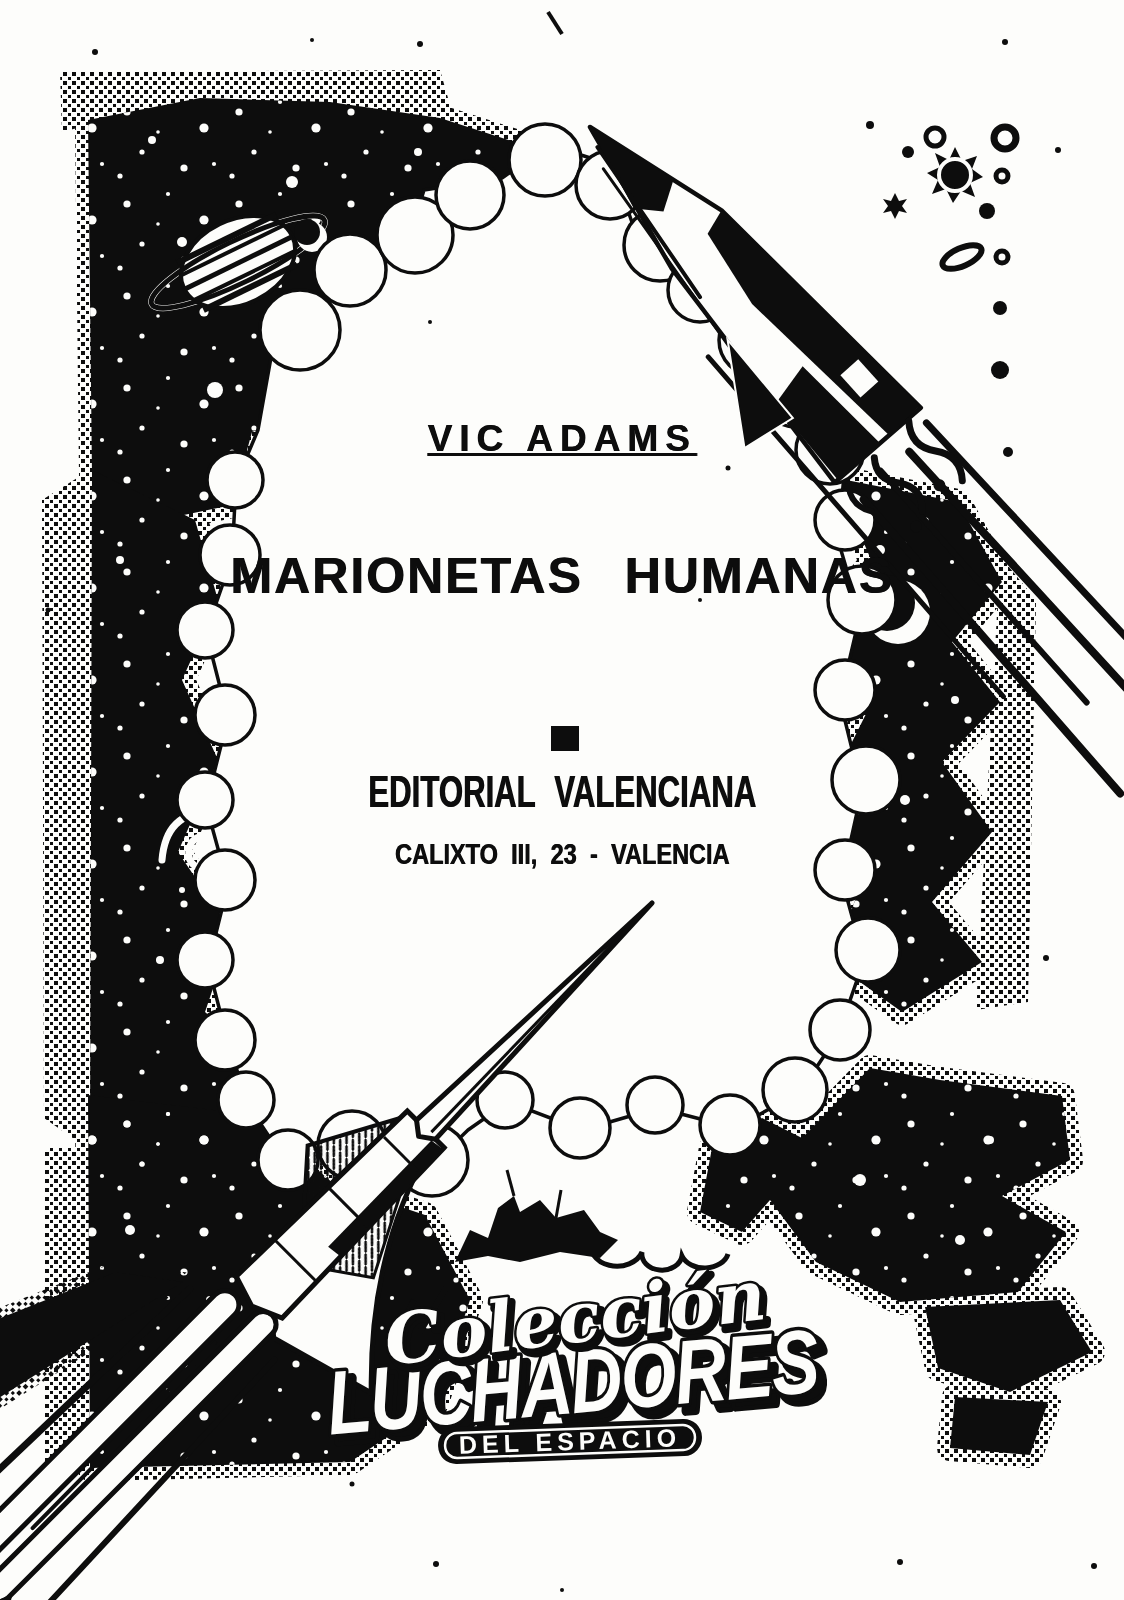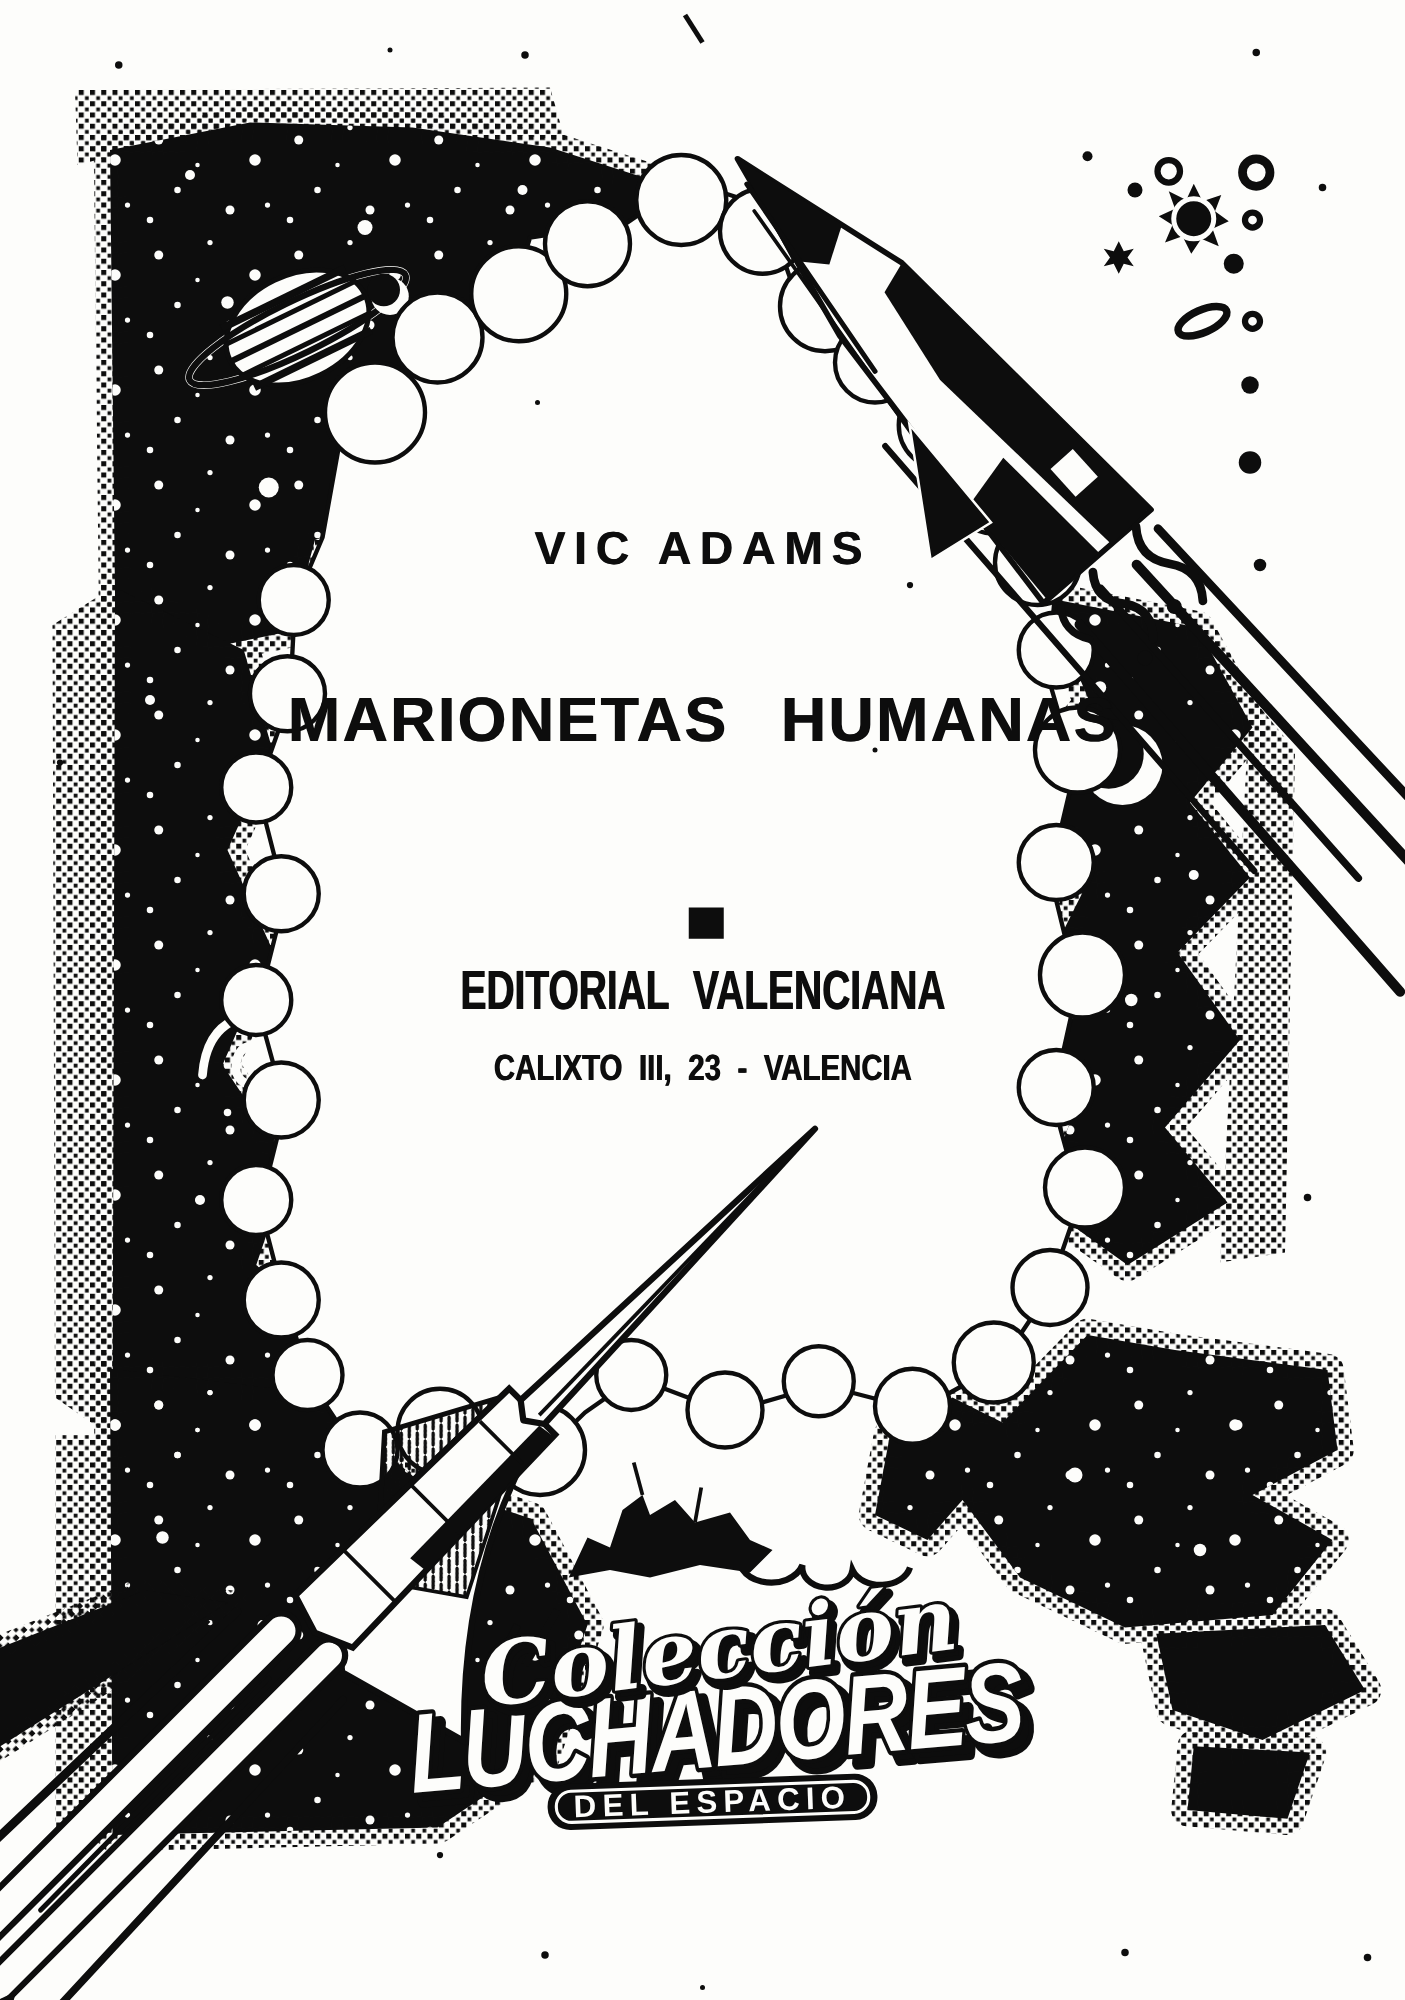--- a/index.html
+++ b/index.html
@@ -4,21 +4,21 @@
 <style>
   html,body{margin:0;padding:0;background:#e8e8e4;}
   #page{position:relative;width:1124px;height:1600px;background:#fdfdfb;overflow:hidden;
         font-family:"Liberation Sans",sans-serif;color:#0d0d0d;}
   #art{position:absolute;left:0;top:0;}
   .ink{fill:#0d0d0d;}
   .paper{fill:#fdfdfb;}
   .outl{fill:#fdfdfb;stroke:#0d0d0d;}
   .txt{position:absolute;left:0;right:0;text-align:center;font-weight:bold;color:#0d0d0d;
        white-space:nowrap;line-height:1;}
-  #author{top:420px;font-size:37px;letter-spacing:7px;text-shadow:.6px 0 currentColor;}
+  #author{top:420px;font-size:37px;letter-spacing:7px;text-shadow:.6px 0 currentColor;text-decoration:underline;}
   #title{top:551px;font-size:50px;letter-spacing:2px;word-spacing:26px;text-shadow:.8px 0 currentColor;}
   #sep-square{position:absolute;left:551px;top:726px;width:28px;height:25px;background:#0d0d0d;}
   #publisher{top:772px;font-size:41px;transform:scale(.76,1.08);word-spacing:14px;text-shadow:1px 0 currentColor;}
   #address{top:841px;font-size:28px;transform:scale(.84,1.04);word-spacing:8px;text-shadow:.8px 0 currentColor;}
   .logo-script{font-family:"DejaVu Serif",serif;font-style:italic;font-weight:bold;font-size:70px;
        paint-order:stroke;stroke-linejoin:round;text-anchor:middle;}
   .logo-main{font-style:italic;font-weight:bold;font-size:90px;paint-order:stroke;
        stroke-linejoin:round;text-anchor:middle;letter-spacing:-2px;}
   .logo-sub{font-weight:bold;font-size:25px;letter-spacing:5px;text-anchor:middle;}
 </style>

